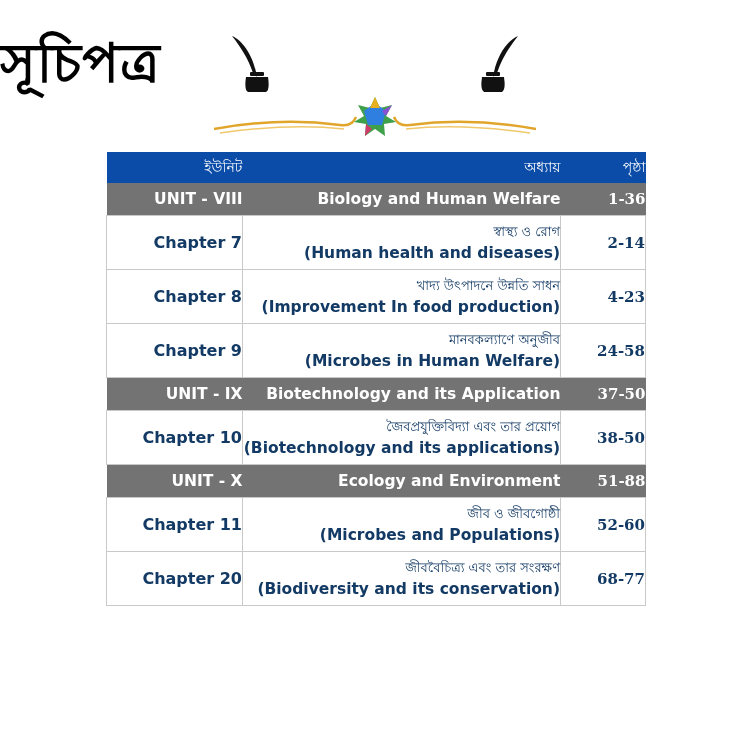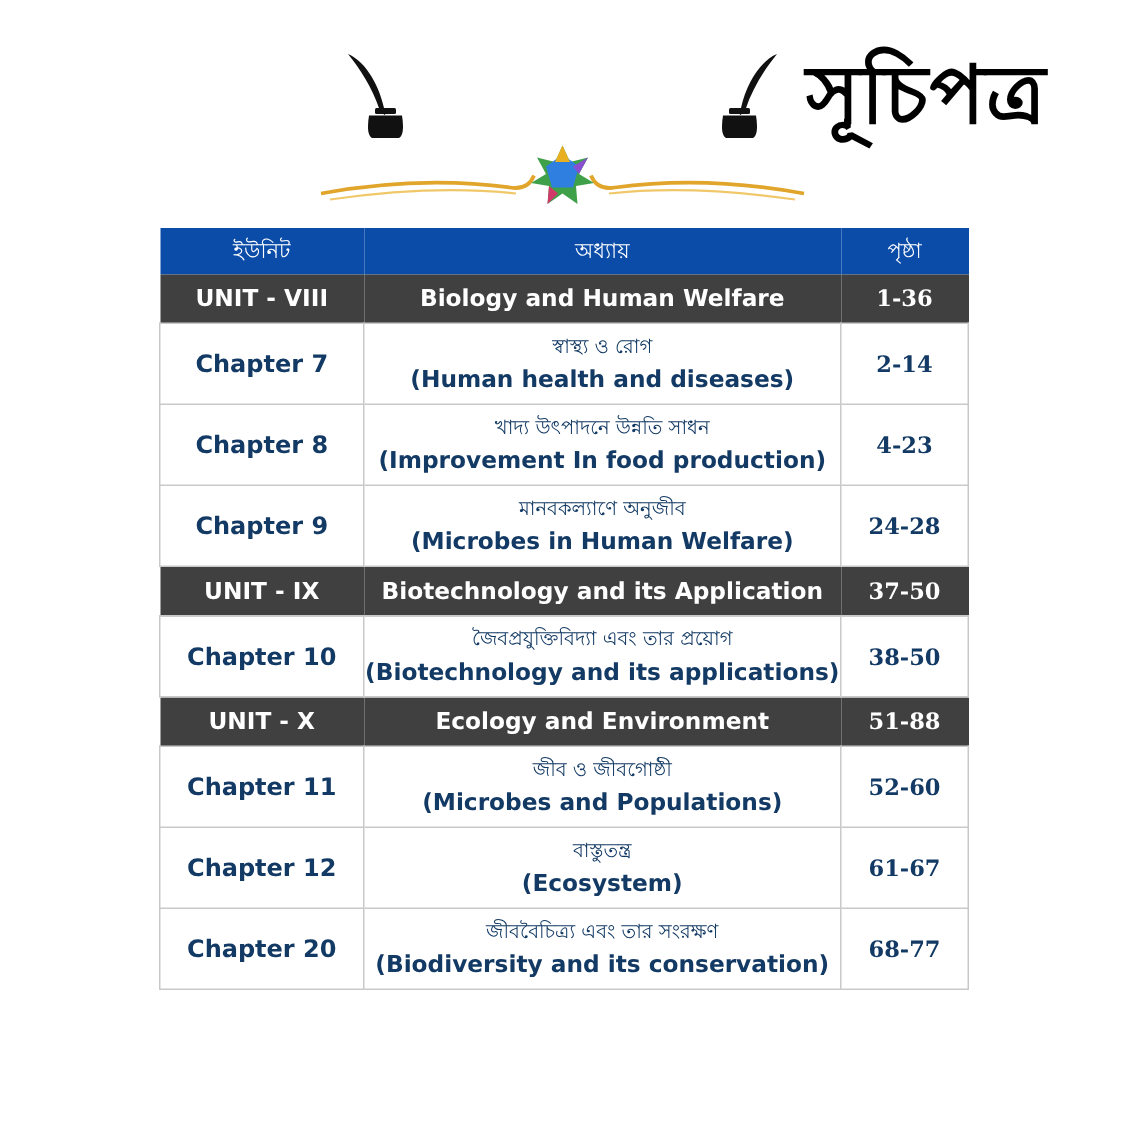--- a/index.html
+++ b/index.html
@@ -1,27 +1,27 @@
 <!DOCTYPE html>
 <html><head>
 <meta charset="utf-8">
 <style>
   html, body { margin: 0; padding: 0; background: #ffffff; }
   body { width: 750px; height: 750px; position: relative; overflow: hidden; font-family: "DejaVu Sans", sans-serif; }
   .title-area { position: absolute; left: 0; top: 0; width: 750px; height: 150px; }
-  .title { position: absolute; left: 12px; width: 686px; top: 22px; text-align: right; font-family: "DejaVu Serif", serif; font-weight: bold; font-size: 54px; color: #000; letter-spacing: 1px; }
+  .title { position: absolute; left: 0; width: 686px; top: 22px; text-align: left; font-family: "DejaVu Serif", serif; font-weight: bold; font-size: 54px; color: #000; letter-spacing: 1px; }
   .quill { position: absolute; top: 32px; width: 46px; height: 62px; }
   .quill.left { left: 228px; }
   .quill.right { left: 476px; }
   .ornament { position: absolute; left: 210px; top: 95px; width: 330px; height: 45px; }
   table.toc { position: absolute; left: 106px; top: 152px; width: 539px; border-collapse: collapse; table-layout: fixed; }
-  table.toc td, table.toc th { padding: 0; text-align: center; vertical-align: middle; }
+  table.toc td, table.toc th { padding: 0; text-align: right; vertical-align: middle; }
   col.c1 { width: 136px; } col.c2 { width: 318px; } col.c3 { width: 85px; }
   tr.head th { background: #0b4ca8; color: #ffffff; height: 31px; font-weight: normal; font-size: 14px; }
-  tr.unit td { background: #404040; color: #ffffff; height: 32px; font-weight: bold; font-size: 15.5px; }
+  tr.unit td { background: #737373; color: #ffffff; height: 32px; font-weight: bold; font-size: 15.5px; }
   tr.unit td.pg { font-family: "DejaVu Serif", serif; font-size: 15px; }
   tr.chap td { background: #ffffff; color: #133a64; border: 1px solid #c9c9c9; height: 53px; }
   tr.chap td.ch { font-weight: bold; font-size: 16px; }
   tr.chap td.pg { font-family: "DejaVu Serif", serif; font-weight: bold; font-size: 15px; }
   .bn { display: block; font-size: 13px; line-height: 20px; color: #133a64; }
   .en { display: block; font-size: 15.5px; font-weight: bold; line-height: 22px; color: #133a64; }
 </style>
 </head>
 <body>
 
@@ -86,21 +86,21 @@
           <span class="en">(Improvement In food production)</span>
         </td>
       <td class="pg">4-23</td>
     </tr>
     <tr class="chap">
       <td class="ch">Chapter 9</td>
       <td>
           <span class="bn">মানবকল্যাণে অনুজীব</span>
           <span class="en">(Microbes in Human Welfare)</span>
         </td>
-      <td class="pg">24-28</td>
+      <td class="pg">24-58</td>
     </tr>
     <tr class="unit">
       <td>UNIT - IX</td>
       <td>Biotechnology and its Application</td>
       <td class="pg">37-50</td>
     </tr>
     <tr class="chap">
       <td class="ch">Chapter 10</td>
       <td>
           <span class="bn">জৈবপ্রযুক্তিবিদ্যা এবং তার প্রয়োগ</span>
@@ -115,28 +115,20 @@
     </tr>
     <tr class="chap">
       <td class="ch">Chapter 11</td>
       <td>
           <span class="bn">জীব ও জীবগোষ্ঠী</span>
           <span class="en">(Microbes and Populations)</span>
         </td>
       <td class="pg">52-60</td>
     </tr>
     <tr class="chap">
-      <td class="ch">Chapter 12</td>
-      <td>
-          <span class="bn">বাস্তুতন্ত্র</span>
-          <span class="en">(Ecosystem)</span>
-        </td>
-      <td class="pg">61-67</td>
-    </tr>
-    <tr class="chap">
       <td class="ch">Chapter 20</td>
       <td>
           <span class="bn">জীববৈচিত্র্য এবং তার সংরক্ষণ</span>
           <span class="en">(Biodiversity and its conservation)</span>
         </td>
       <td class="pg">68-77</td>
     </tr>
   </tbody>
 </table>
 

